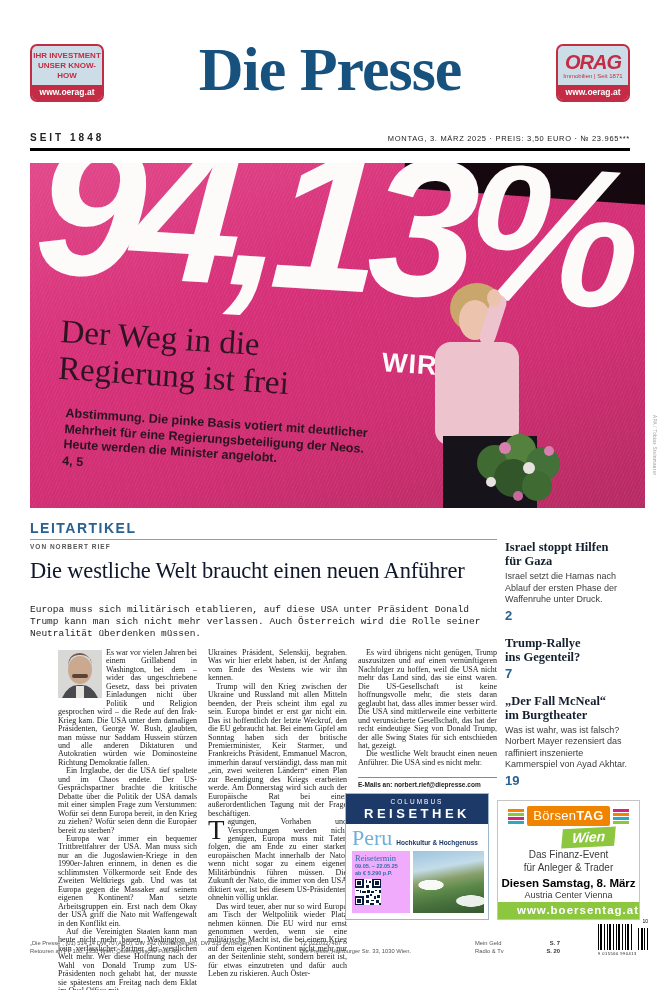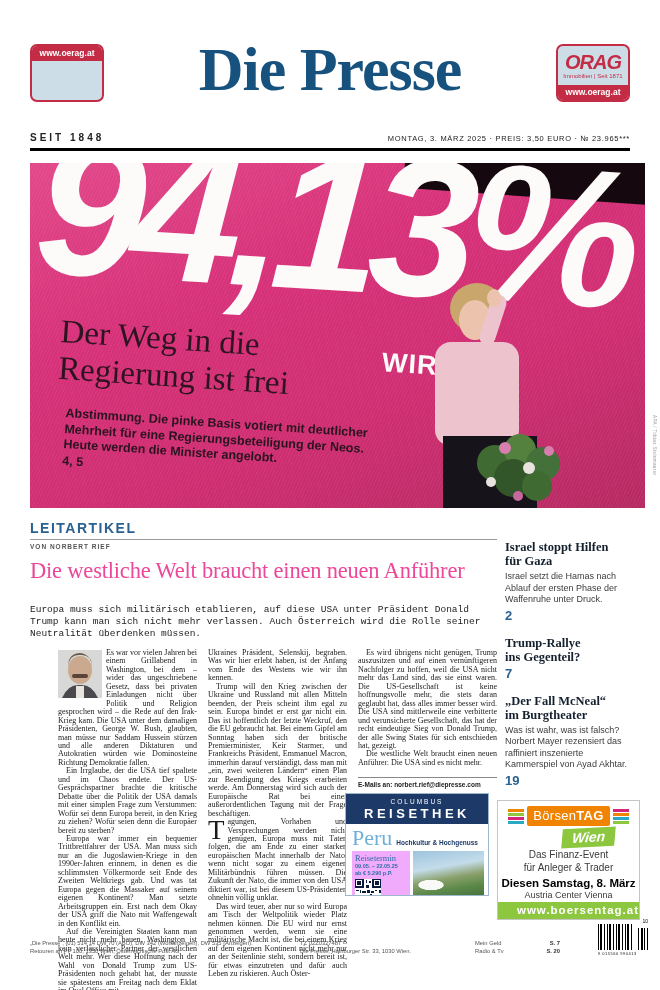--- a/index.html
+++ b/index.html
@@ -72,21 +72,21 @@
     position:absolute; left:647px; top:415px; width:10px; height:95px;
     writing-mode:vertical-rl; font-size:4.5px; color:#999; letter-spacing:0.4px;
   }
   
   .article { position:absolute; left:30px; top:520px; width:467px; }
   .kicker { color:#2a6191; font-size:14px; font-weight:bold; letter-spacing:1.5px; }
   .kicker-rule { margin-top:3px; height:1px; background:#9a9a9a; }
   .byline { margin-top:3px; font-size:6.5px; letter-spacing:1px; color:#555; font-weight:bold; }
   .headline {
     margin-top:8px; font-family:"Liberation Serif", serif; font-size:22.5px;
-    color:#ec4899; letter-spacing:-0.2px;
+    color:#0f172a; letter-spacing:-0.2px;
   }
   .standfirst {
     margin-top:20px; font-family:Liberation Mono, monospace; font-size:9.5px;
     line-height:12px; color:#222;
   }
   .cols { margin-top:9px; display:flex; gap:11px;margin-left:28px; }
   .col { width:148px; font-family:"Liberation Serif", serif; font-size:8px; line-height:8.45px; text-align:justify; color:#1a1a1a; }
   .col p { text-indent:8px; }
   .col p.noindent { text-indent:0; }
   .author-photo { float:left; width:44px; height:48px; margin:1px 4px 2px 0; }
@@ -100,21 +100,21 @@
   .sidebar { position:absolute; left:505px; top:540px; width:127px; }
   .teaser { margin-bottom:13px; }
   .teaser-title {
     font-family:"Liberation Serif", serif; font-weight:bold; font-size:12.5px;
     line-height:14px; color:#14202e;
   }
   .teaser-body { margin-top:3px; font-size:9px; line-height:11.5px; color:#3c3c3c; }
   .teaser-page { margin-top:2px; font-size:13px; font-weight:bold; color:#2a6191; }
   
   .ad-columbus {
-    position:absolute; left:345px; top:793px; width:144px; height:103px;
+    position:absolute; left:345px; top:793px; width:144px; height:127px;
     border:1px solid #9db7cc; background:#fff; overflow:hidden;
   }
   .col-head { background:#1c3968; color:#fff; text-align:center; padding:4px 0 3px; }
   .col-head .t { font-size:6.5px; letter-spacing:2px; }
   .col-head .m { font-size:13px; letter-spacing:3.5px; font-weight:bold; margin-top:1px; }
   .col-dest { display:flex; align-items:baseline; gap:4px; padding:3px 6px 2px; }
   .col-dest .peru { font-family:"Liberation Serif", serif; font-size:22px; color:#6fb0d8; line-height:22px;}
   .col-dest .tag { font-size:6.5px; font-weight:bold; color:#1c3968; }
   .col-body { display:flex; padding:0 4px 4px 6px; gap:3px; }
   .col-termin { width:58px; background:#f0abfc; padding:2px 3px; }
@@ -168,20 +168,24 @@
   .footer .f3 { width:85px; }
   .footer .idx-row { display:flex; justify-content:space-between; }
   .footer .idx-row .pg { font-weight:bold; color:#333; }
 </style>
 </head>
 <body>
 
 <div class="page">
 
   <div class="adbox adbox-left">
+    <div class="adtxt">
+      <div class="l1">IHR INVESTMENT</div>
+      <div class="l1">UNSER KNOW-HOW</div>
+    </div>
     <div class="urlband">www.oerag.at</div>
   </div>
 
   <div class="masthead">Die Presse</div>
 
   <div class="adbox adbox-right">
     <div class="adtxt">
       <div class="brand">ORAG</div>
       <div class="tagline">Immobilien | Seit 1871</div>
     </div>

